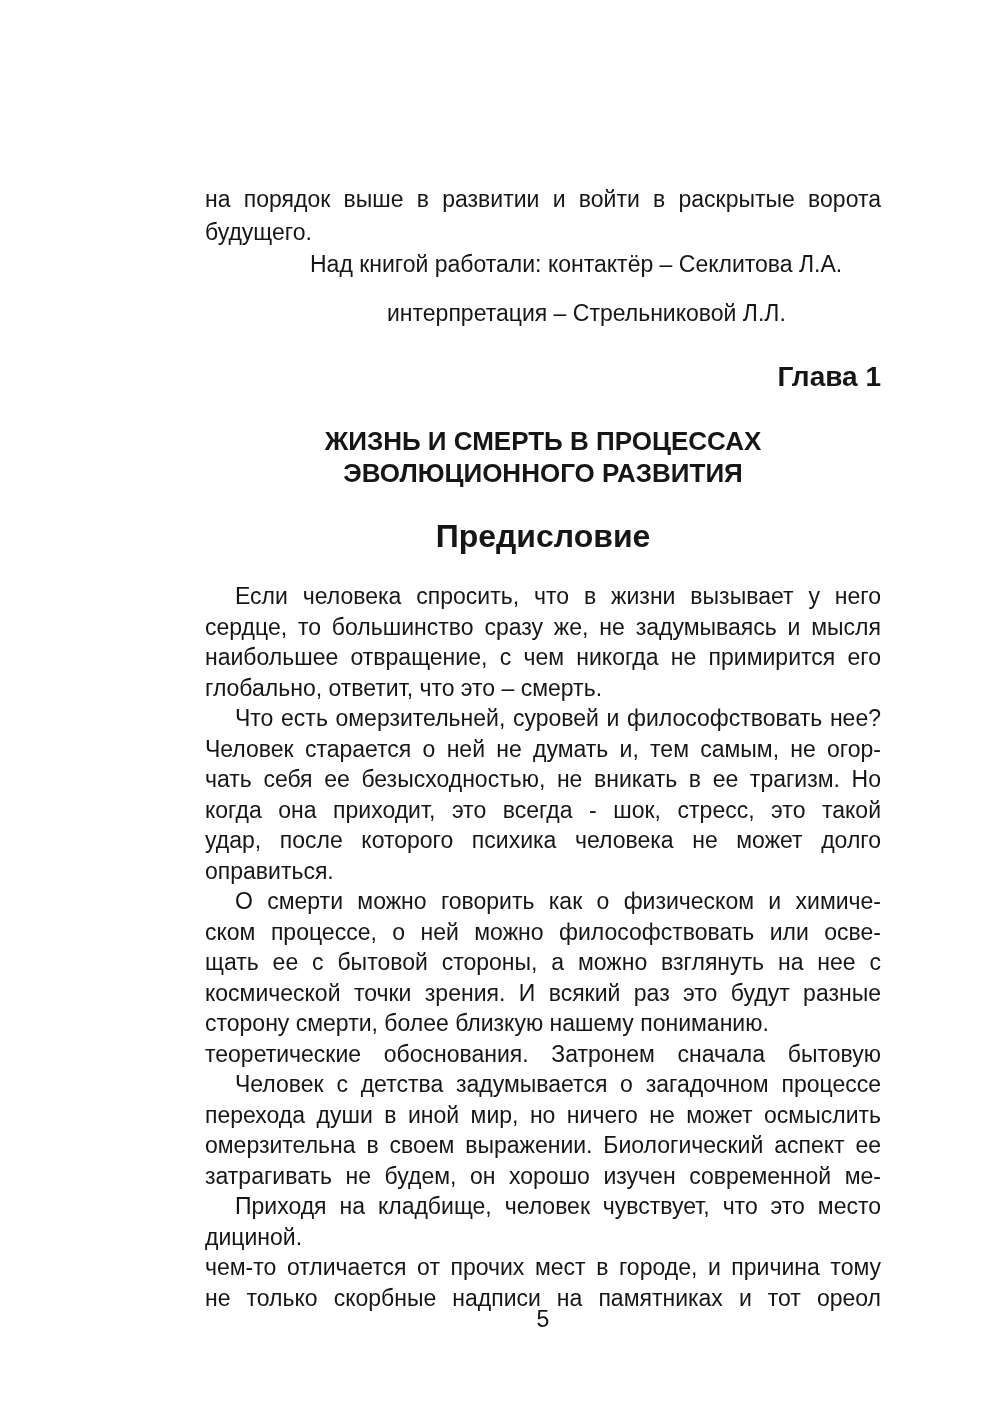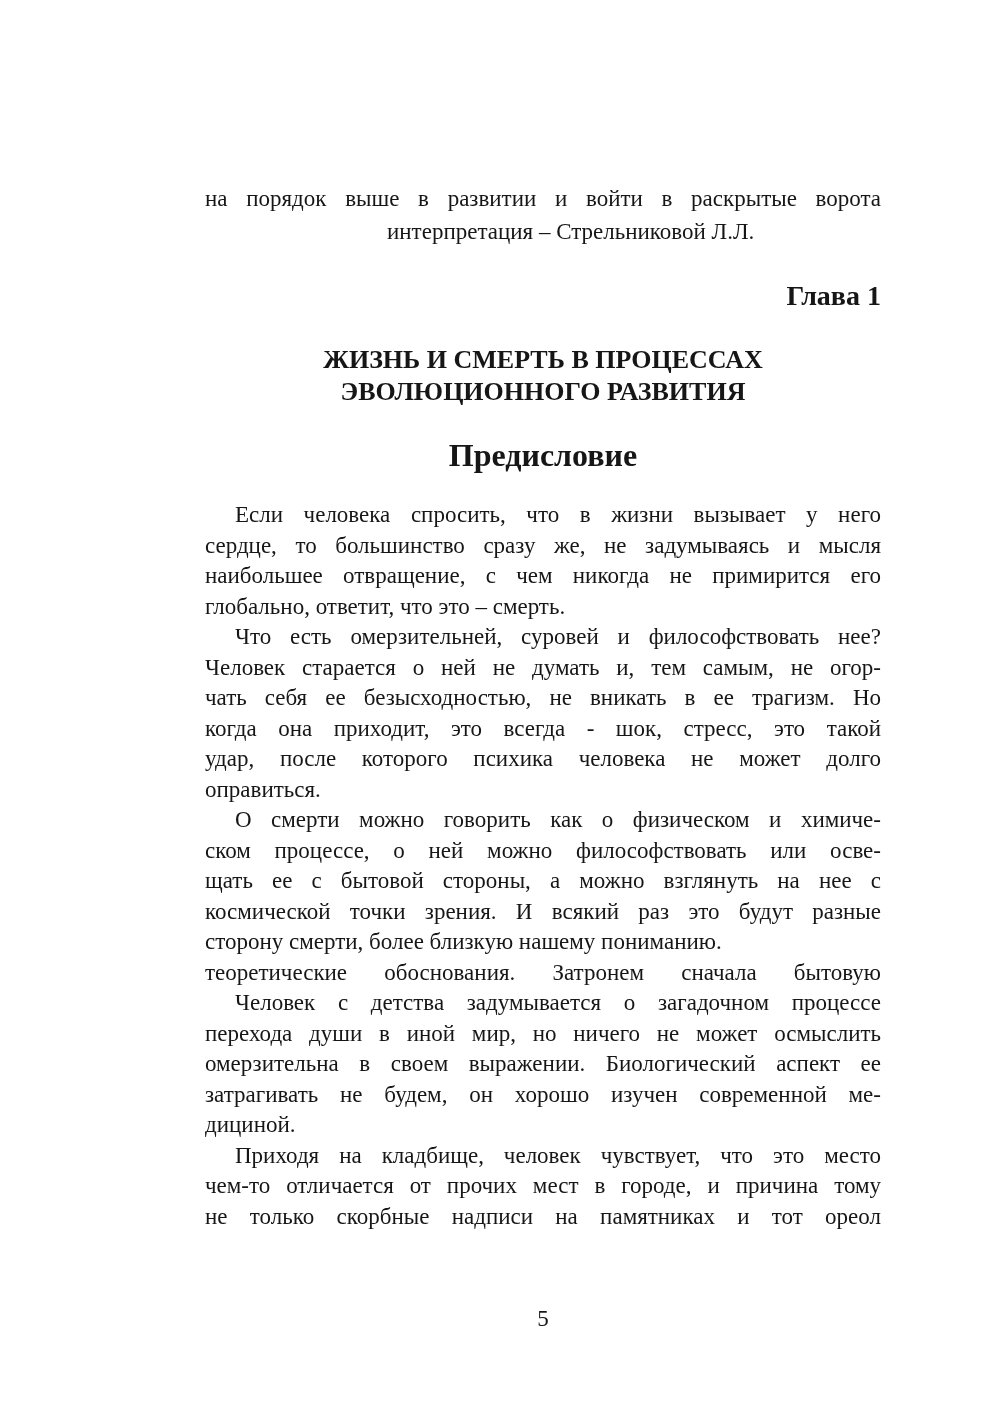--- a/index.html
+++ b/index.html
@@ -2,41 +2,41 @@
 <html><head>
 <meta charset="utf-8">
 <style>
   html, body { margin: 0; padding: 0; background: #ffffff; }
   .page {
     position: relative;
     width: 1000px;
     height: 1414px;
     background: #ffffff;
     color: #161616;
-    font-family: Liberation Serif, serif;
+    font-family: Liberation Sans, sans-serif;
     overflow: hidden;
   }
   .content {
     position: absolute;
     left: 205px;
     top: 183px;
     width: 676px;
   }
   .bline {
     font-size: 23px;
     line-height: 32.5px;
     white-space: normal;
   }
   .just {
     text-align: justify;
     text-align-last: justify;
   }
   .indent { text-indent: 30px; }
   .credit1 { padding-left: 105px; }
-  .credit2 { padding-left: 182px; }
+  .credit2 { padding-left: 182px; margin-top: 16px; }
   .chapter-label {
     margin-top: 30px;
     font-size: 28px;
     font-weight: bold;
     line-height: 36px;
     text-align: right;
   }
   .chapter-title {
     margin-top: 30px;
     font-size: 26px;
@@ -63,21 +63,23 @@
     text-align: center;
   }
 </style>
 </head>
 <body>
 
 <div class="page">
   <div class="content">
 
     <div class="bline just">на порядок выше в развитии и войти в раскрытые ворота</div>
+    <div class="bline">будущего.</div>
 
+    <div class="bline credit1">Над книгой работали: контактёр – Секлитова Л.А.</div>
     <div class="bline credit2">интерпретация – Стрельниковой Л.Л.</div>
 
     <div class="chapter-label">Глава 1</div>
 
     <div class="chapter-title">
       <div>ЖИЗНЬ И СМЕРТЬ В ПРОЦЕССАХ</div>
       <div>ЭВОЛЮЦИОННОГО РАЗВИТИЯ</div>
     </div>
 
     <div class="section-heading">Предисловие</div>
@@ -96,21 +98,21 @@
         <div class="bline just indent">О смерти можно говорить как о физическом и химиче-</div>
         <div class="bline just">ском процессе, о ней можно философствовать или осве-</div>
         <div class="bline just">щать ее с бытовой стороны, а можно взглянуть на нее с</div>
         <div class="bline just">космической точки зрения. И всякий раз это будут разные</div>
         <div class="bline">сторону смерти, более близкую нашему пониманию.</div>
         <div class="bline just">теоретические обоснования. Затронем сначала бытовую</div>
         <div class="bline just indent">Человек с детства задумывается о загадочном процессе</div>
         <div class="bline just">перехода души в иной мир, но ничего не может осмыслить</div>
         <div class="bline just">омерзительна в своем выражении. Биологический аспект ее</div>
         <div class="bline just">затрагивать не будем, он хорошо изучен современной ме-</div>
+        <div class="bline just indent">Приходя на кладбище, человек чувствует, что это место</div>
         <div class="bline">дициной.</div>
-        <div class="bline just indent">Приходя на кладбище, человек чувствует, что это место</div>
         <div class="bline just">чем-то отличается от прочих мест в городе, и причина тому</div>
         <div class="bline just">не только скорбные надписи на памятниках и тот ореол</div>
       </div>
   </div>
 
   <div class="page-number">5</div>
 </div>
 
 </body></html>

